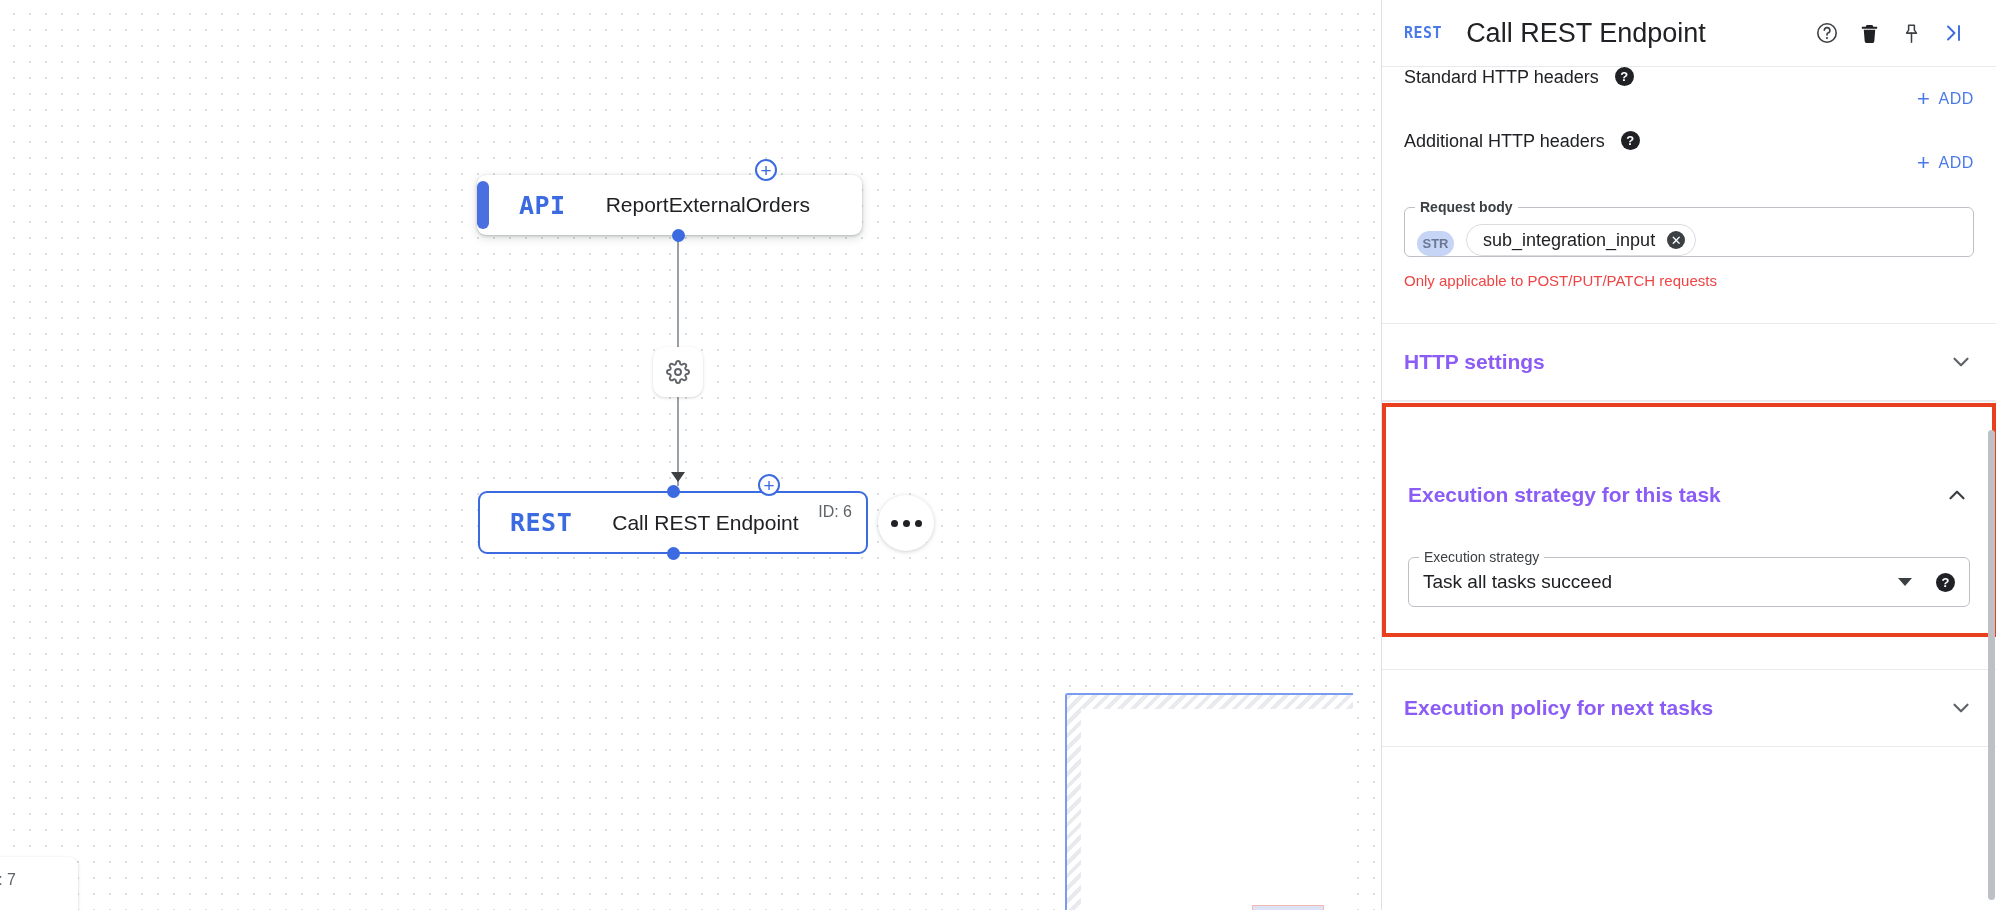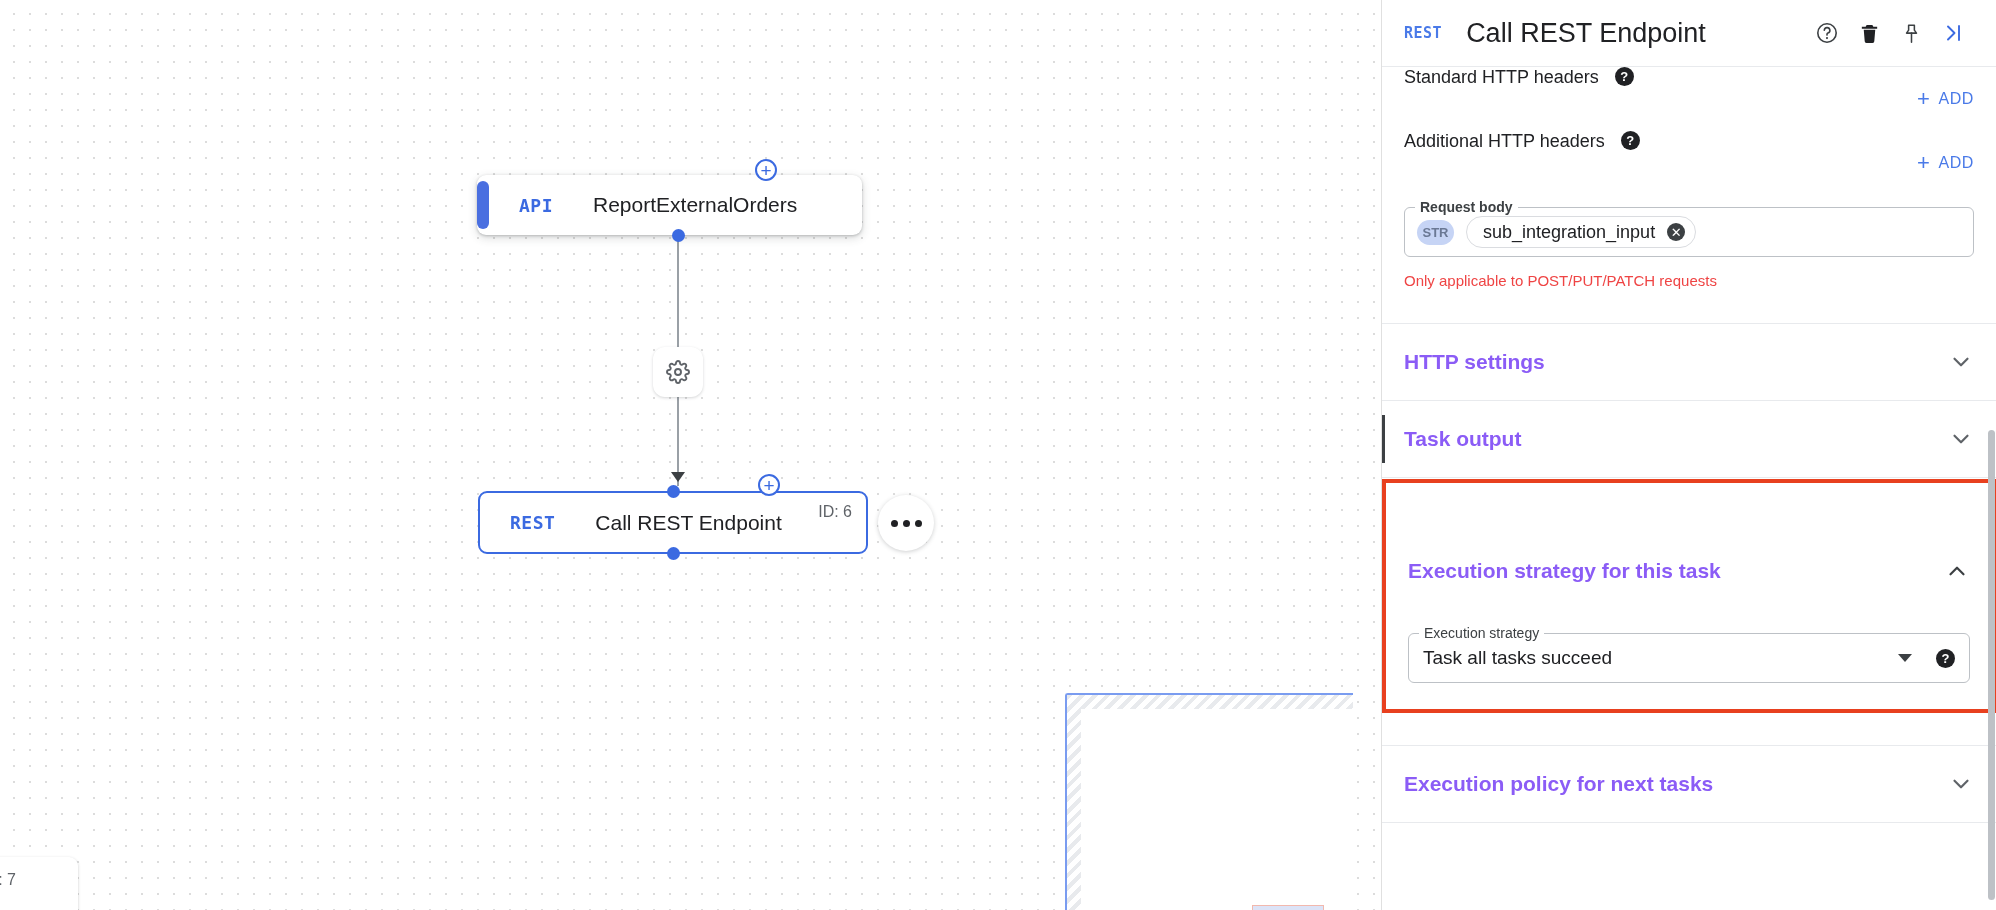--- a/index.html
+++ b/index.html
@@ -32,21 +32,21 @@
   #node-api {
     left: 477px; top: 175px; width: 385px; height: 60px;
     box-shadow: 0 1px 3px rgba(60,64,67,.30), 0 3px 8px 1px rgba(60,64,67,.15);
   }
   #node-api .accent {
     position: absolute; left: 0; top: 6px; bottom: 6px; width: 12px;
     background: #4a6fe0; border-radius: 6px;
   }
   .node-type {
     font-family: "DejaVu Sans Mono", monospace;
-    font-weight: bold; font-size: 18px; color: #3b6ae1;
+    font-weight: bold; font-size: 25px; color: #3b6ae1;
     letter-spacing: .5px;
   }
   #node-api .node-type { margin-left: 42px; }
   .node-label { font-size: 21px; color: #202124; }
   #node-api .node-label { margin-left: 40px; }
 
   
   #node-rest {
     left: 478px; top: 491px; width: 390px; height: 63px;
     border: 2.5px solid #3b6ae1;
@@ -188,21 +188,21 @@
     margin-left: auto; display: flex; align-items: center;
     color: #4a7ae8; font-size: 16px; font-weight: 500; letter-spacing: .6px;
   }
   .add-btn .pl { font-size: 22px; font-weight: 400; margin-right: 8px; line-height: 1; }
 
   
   .fieldset {
     position: relative;
     margin: 12px 22px 0 22px;
     border: 1px solid #bdc1c6; border-radius: 6px;
-    height: 50px; display: flex; align-items: center; padding: 0 12px;
+    height: 50px; display: flex; align-items: flex-end; padding: 0 12px;
   }
   .fieldset > legend {
     position: absolute; top: -9px; left: 10px;
     background: #ffffff; padding: 0 5px;
     font-size: 14px; font-weight: bold; color: #3c4043;
   }
   .chip-str {
     width: 37px; height: 25px; border-radius: 13px;
     background: #c6d4f5; color: #6a7894;
     font-size: 13px; font-weight: bold;
@@ -410,29 +410,20 @@
       <div class="sec">
         <h3>HTTP settings</h3>
         <span class="chev">
           <svg width="26" height="26" viewBox="0 0 24 24" fill="none" stroke="#5f6368" stroke-width="2">
             <path d="M6 9l6 6 6-6" stroke-linecap="round" stroke-linejoin="round"></path>
           </svg>
         </span>
       </div>
       <div class="divider"></div>
 
-      <div class="sec">
-        <span class="left-accent"></span>
-        <h3>Task output</h3>
-        <span class="chev">
-          <svg width="26" height="26" viewBox="0 0 24 24" fill="none" stroke="#5f6368" stroke-width="2">
-            <path d="M6 9l6 6 6-6" stroke-linecap="round" stroke-linejoin="round"></path>
-          </svg>
-        </span>
-      </div>
       <div class="divider"></div>
 
       <div id="exec-strategy-block">
         <div class="sec">
           <h3>Execution strategy for this task</h3>
           <span class="chev">
             <svg width="26" height="26" viewBox="0 0 24 24" fill="none" stroke="#3c4043" stroke-width="2">
               <path d="M6 15l6-6 6 6" stroke-linecap="round" stroke-linejoin="round"></path>
             </svg>
           </span>

